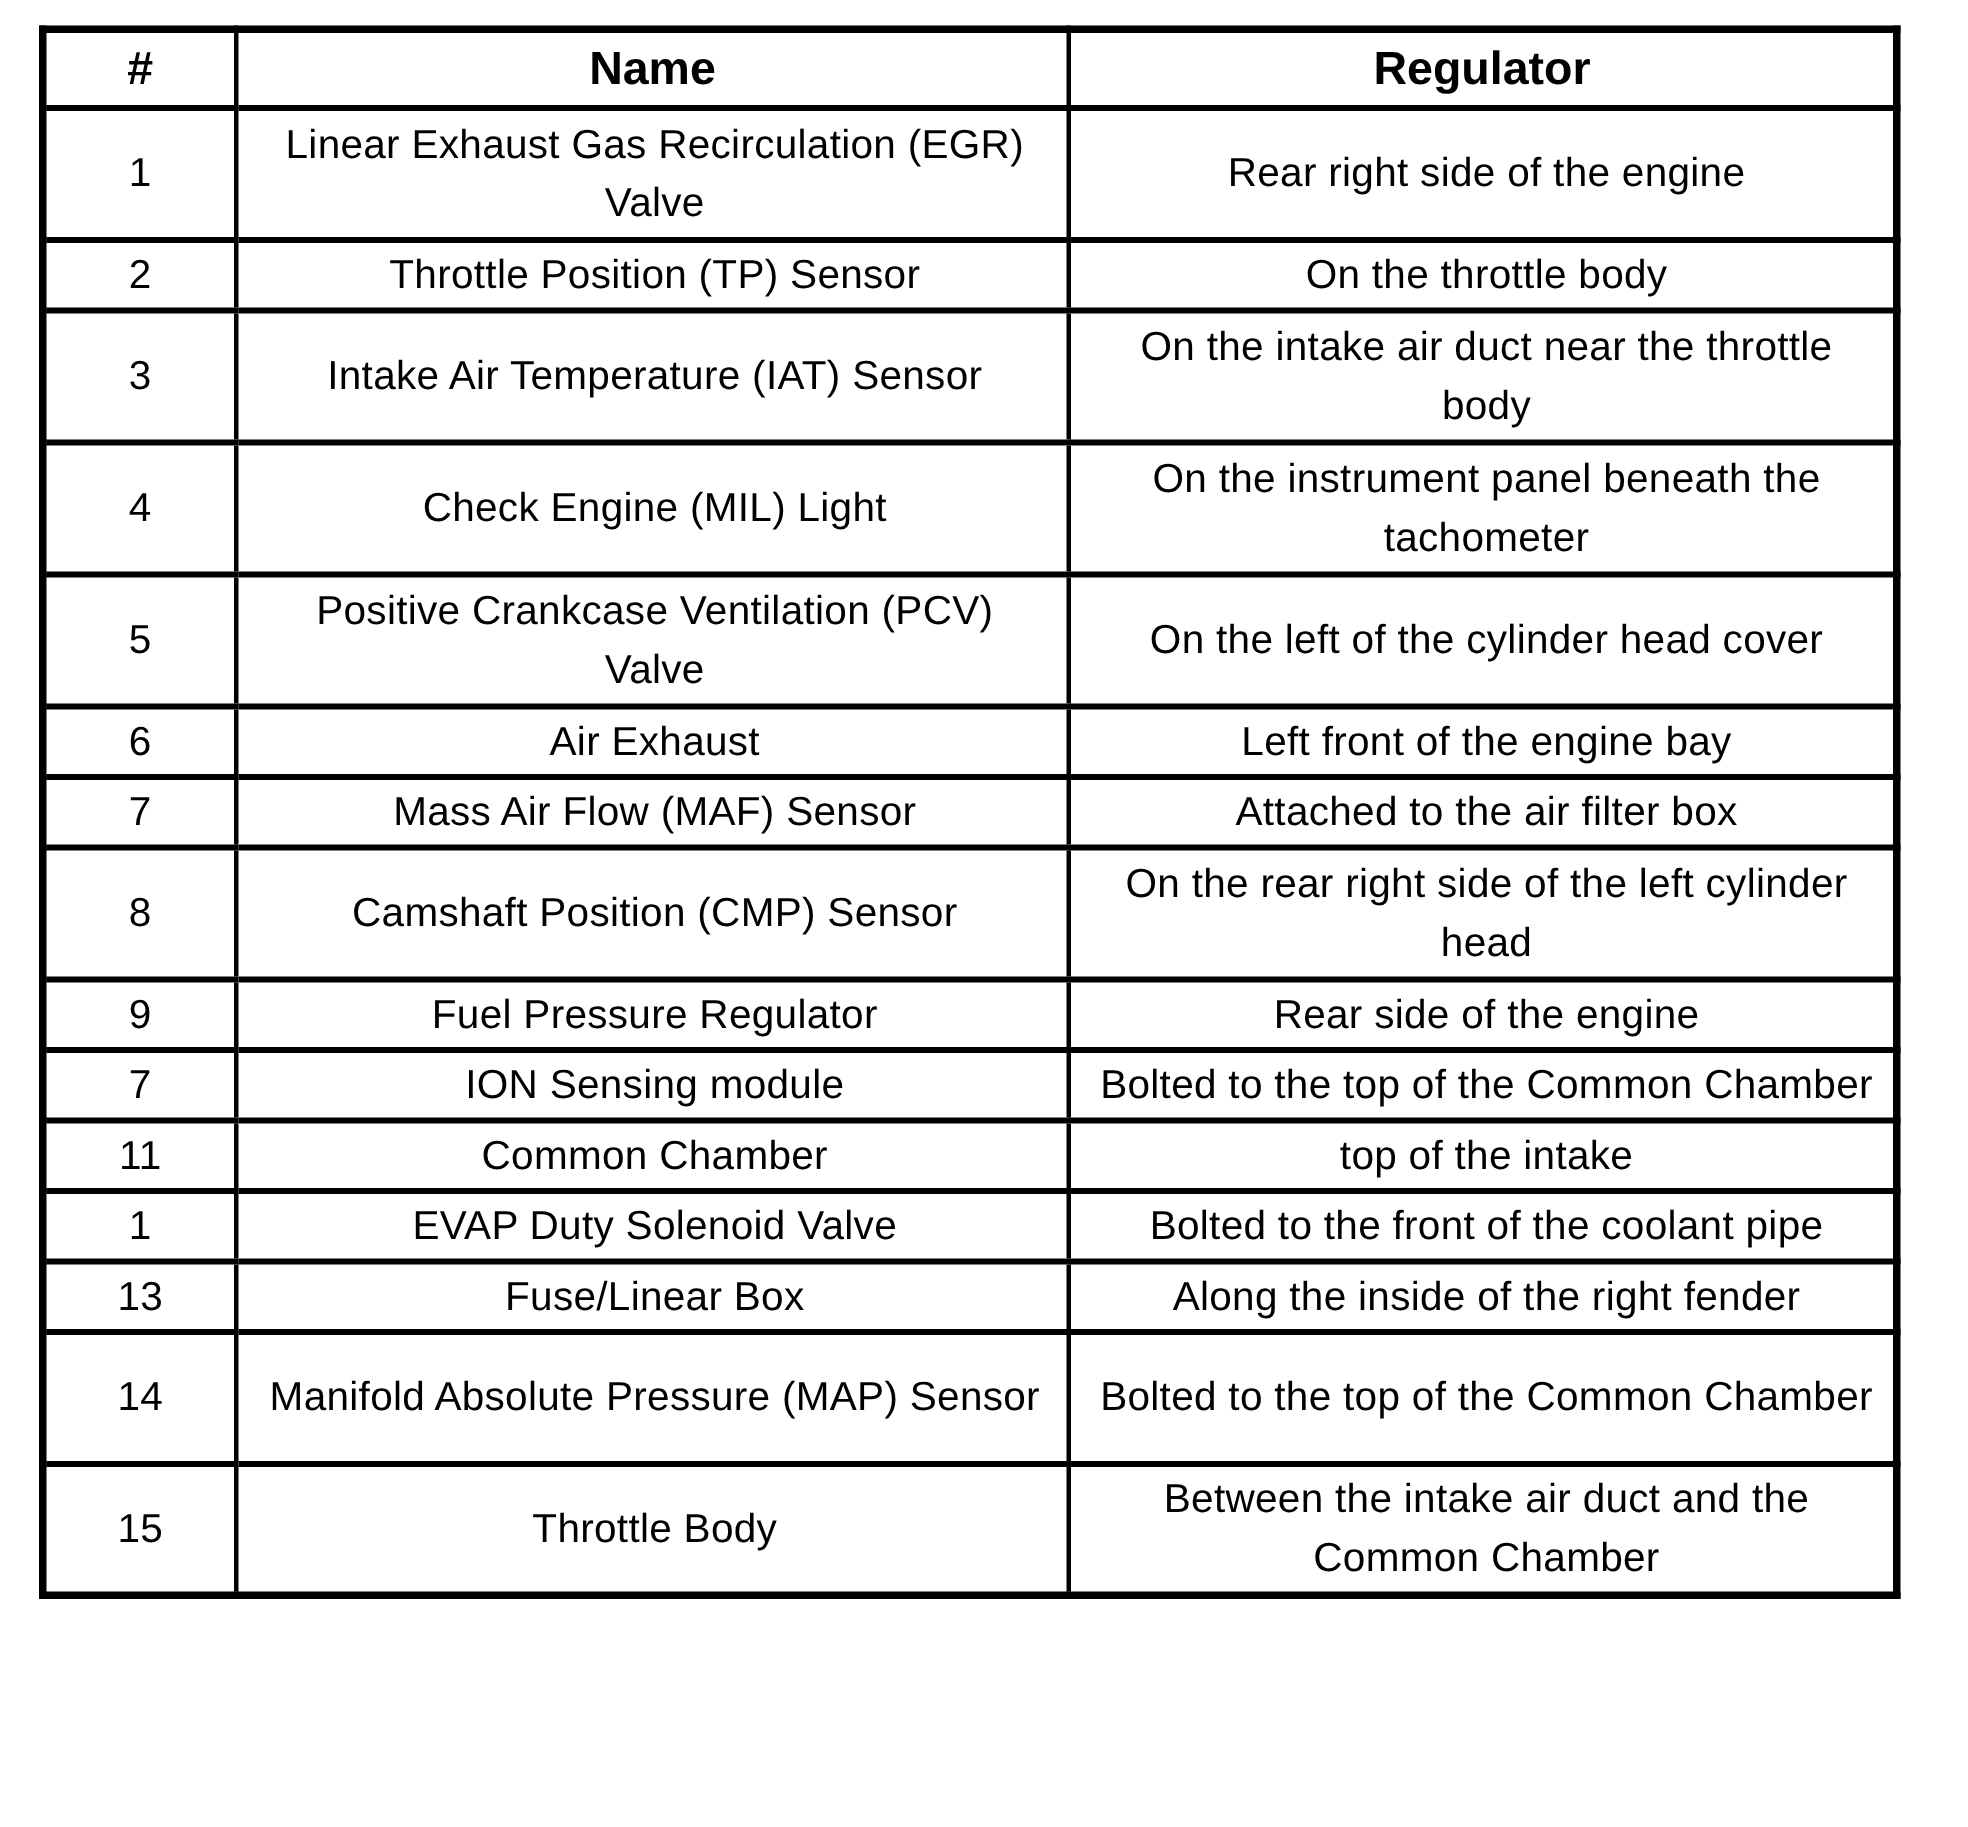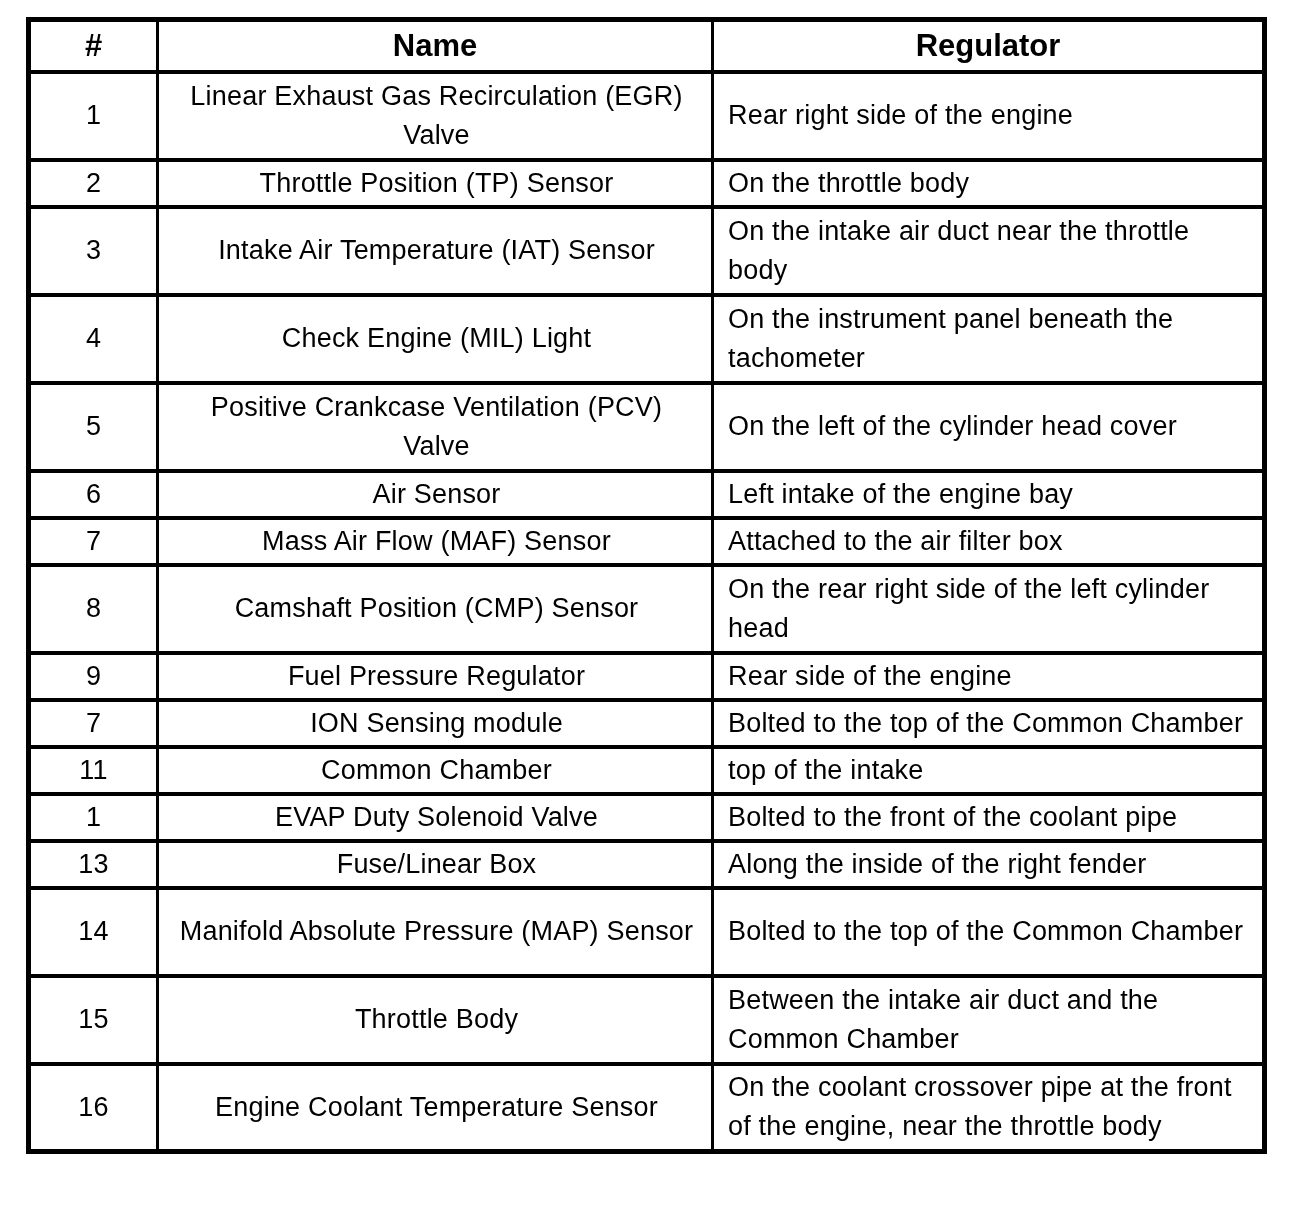--- a/index.html
+++ b/index.html
@@ -40,21 +40,21 @@
     padding: 0;
   }
   td {
     font-size: 27px;
     line-height: 39px;
     font-weight: 400;
     letter-spacing: 0.2px;
   }
   td.num  { text-align: center; padding: 0; }
   td.name { text-align: center; padding: 2px 14px 2px 17px; }
-  td.loc  { text-align: left; padding: 2px 8px 2px 14px; }
+  td.loc  { text-align: center; padding: 2px 8px 2px 14px; }
   tr.tall  { height: 88px; }
   tr.short { height: 47px; }
 </style>
 </head>
 <body>
 
 <table class="parts-table">
   <colgroup>
     <col class="col-num">
     <col class="col-name">
@@ -88,22 +88,22 @@
       <td class="name">Check Engine (MIL) Light</td>
       <td class="loc">On the instrument panel beneath the tachometer</td>
     </tr>
     <tr class="tall">
       <td class="num">5</td>
       <td class="name">Positive Crankcase Ventilation (PCV) Valve</td>
       <td class="loc">On the left of the cylinder head cover</td>
     </tr>
     <tr class="short">
       <td class="num">6</td>
-      <td class="name">Air Sensor</td>
-      <td class="loc">Left intake of the engine bay</td>
+      <td class="name">Air Exhaust</td>
+      <td class="loc">Left front of the engine bay</td>
     </tr>
     <tr class="short">
       <td class="num">7</td>
       <td class="name">Mass Air Flow (MAF) Sensor</td>
       <td class="loc">Attached to the air filter box</td>
     </tr>
     <tr class="tall">
       <td class="num">8</td>
       <td class="name">Camshaft Position (CMP) Sensor</td>
       <td class="loc">On the rear right side of the left cylinder head</td>
@@ -136,19 +136,14 @@
     <tr class="tall">
       <td class="num">14</td>
       <td class="name">Manifold Absolute Pressure (MAP) Sensor</td>
       <td class="loc">Bolted to the top of the Common Chamber</td>
     </tr>
     <tr class="tall">
       <td class="num">15</td>
       <td class="name">Throttle Body</td>
       <td class="loc">Between the intake air duct and the Common Chamber</td>
     </tr>
-    <tr class="tall">
-      <td class="num">16</td>
-      <td class="name">Engine Coolant Temperature Sensor</td>
-      <td class="loc">On the coolant crossover pipe at the front of the engine, near the throttle body</td>
-    </tr>
   </tbody>
 </table>
 
 </body></html>

